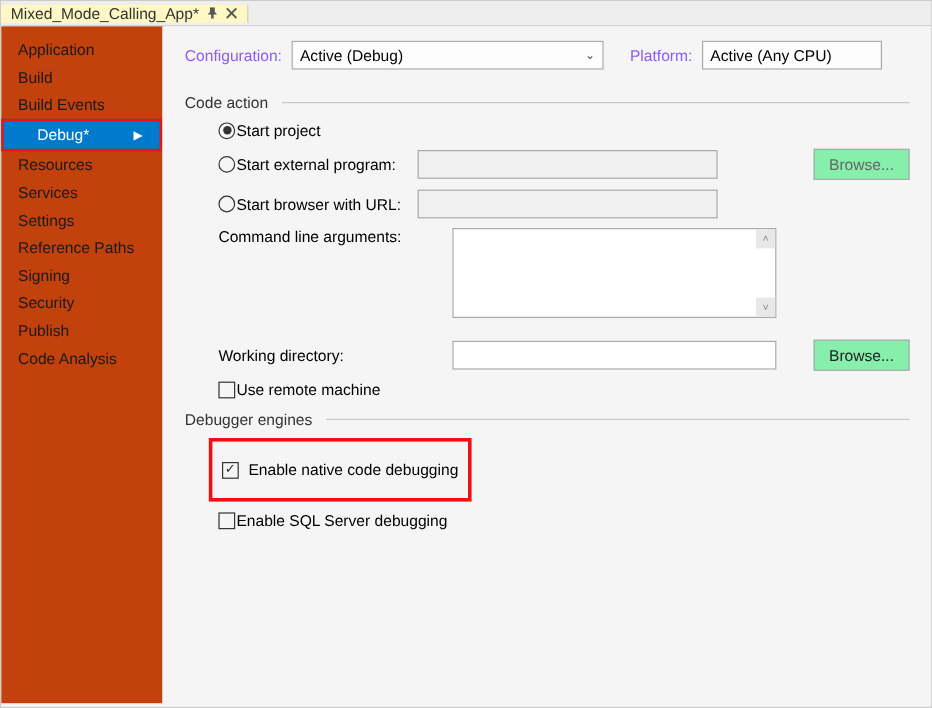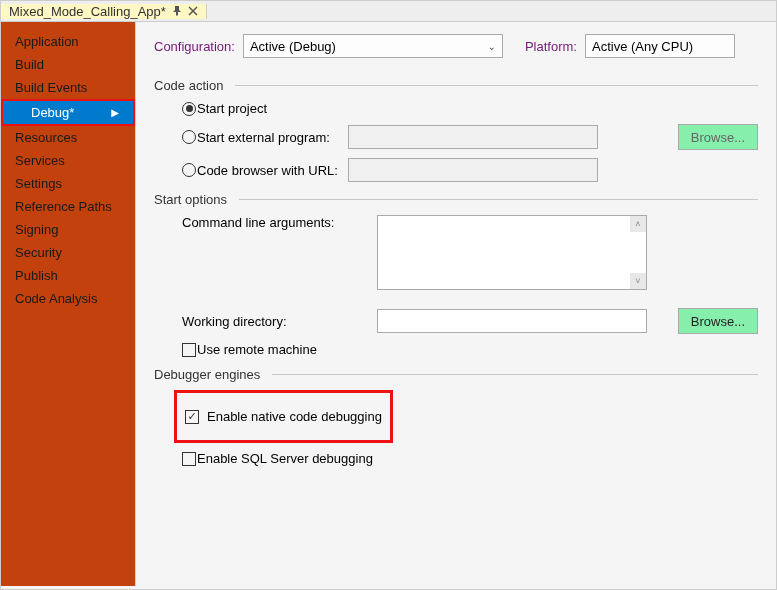--- a/index.html
+++ b/index.html
@@ -9,21 +9,21 @@
   .tab-title { color: #333; }
   .pin-icon svg, .close-icon svg { width: 10px; height: 10px; display: block; }
   .close-icon { color: #555; cursor: pointer; }
   .content { display: flex; height: calc(100% - 24px); }
   .sidebar { width: 135px; background: #c2410c; border-right: 1px solid #d0d0d0; padding-top: 8px; }
   .sidebar-item { padding: 4px 14px; color: #1a1a1a; cursor: pointer; display: flex; justify-content: space-between; align-items: center; }
   .sidebar-item.selected { background: #007acc; color: #fff; border: 2px solid #e11; padding-left: 28px; }
   .sidebar-item .chev { font-size: 10px; }
   .main { flex: 1; padding: 12px 18px 0 18px; background: #f5f5f5; overflow-y: auto; }
   .toprow { display: flex; align-items: center; gap: 8px; margin-bottom: 20px; }
-  .toprow label { color: #701a75; }
+  .toprow label { color: #8b5cf6; }
   .dropdown { flex: 0 0 260px; height: 24px; border: 1px solid #aaa; background: #fdfdfd; display: flex; align-items: center; justify-content: space-between; padding: 0 6px; }
   .dropdown .chev-down { font-size: 10px; color: #555; }
   .platform-dd { flex: 0 0 150px; }
   .section-head { display: flex; align-items: center; margin: 10px 0 8px 0; }
   .section-title { color: #333; padding-right: 12px; }
   .section-line { flex: 1; height: 1px; background: #c8c8c8; }
   .row { display: flex; align-items: center; margin: 8px 0 8px 28px; gap: 1px; }
   .radio { width: 14px; height: 14px; border-radius: 50%; border: 1.5px solid #333; display: inline-flex; align-items: center; justify-content: center; }
   .radio.checked::after { content: ""; width: 7px; height: 7px; border-radius: 50%; background: #333; }
   .checkbox { width: 14px; height: 14px; border: 1.5px solid #333; display: inline-flex; align-items: center; justify-content: center; }
@@ -125,28 +125,24 @@
       <span class="radio"></span>
       <span class="field-label" style="min-width:150px">Start external program:</span>
       <div class="txt" style="width:250px;flex:none"></div>
       <div style="flex:1"></div>
       <div class="btn">
           <span>Browse...</span>
         </div>
     </div>
     <div class="row">
       <span class="radio"></span>
-      <span class="field-label" style="min-width:150px">Code browser with URL:</span>
+      <span class="field-label" style="min-width:150px">Start browser with URL:</span>
       <div class="txt" style="width:250px;flex:none"></div>
     </div>
 
-    <div class="section-head">
-      <span class="section-title">Start options</span>
-      <div class="section-line"></div>
-    </div>
     <div class="options-row">
       <span class="field-label">Command line arguments:</span>
       <div class="textarea">
         <div class="sb-up">˄</div>
         <div class="sb-down">˅</div>
       </div>
     </div>
     <div class="options-row" style="margin-top:18px;align-items:center">
       <span class="field-label">Working directory:</span>
       <div class="txt white" style="width:270px;flex:none"></div>

